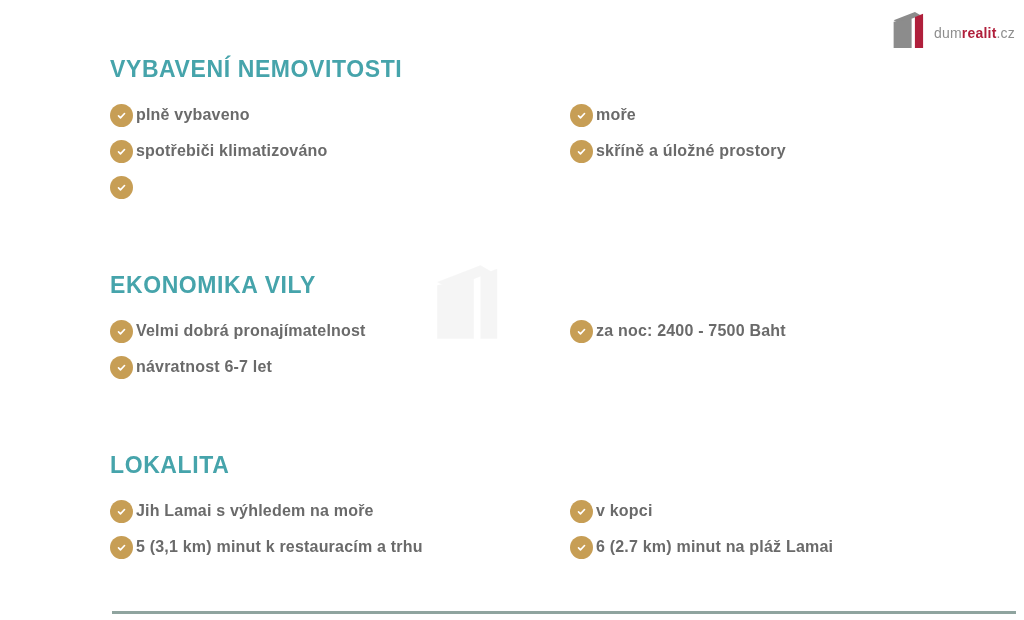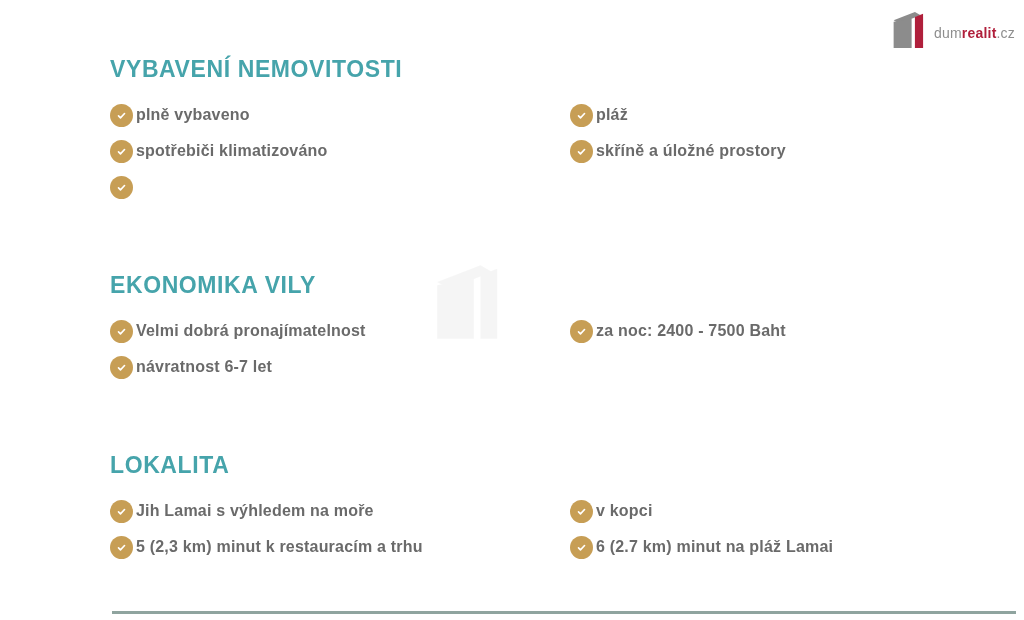--- a/index.html
+++ b/index.html
@@ -121,21 +121,21 @@
             </svg>
           </span>
         <span class="item-text">plně vybaveno</span>
       </div>
       <div class="item">
         <span class="check">
             <svg viewBox="0 0 24 24">
               <path d="M6.5 12.8l3.6 3.6L17.6 8.4" stroke="#fff" stroke-width="3" fill="none" stroke-linecap="round" stroke-linejoin="round"></path>
             </svg>
           </span>
-        <span class="item-text">pláž</span>
+        <span class="item-text">moře</span>
       </div>
       <div class="item">
         <span class="check">
             <svg viewBox="0 0 24 24">
               <path d="M6.5 12.8l3.6 3.6L17.6 8.4" stroke="#fff" stroke-width="3" fill="none" stroke-linecap="round" stroke-linejoin="round"></path>
             </svg>
           </span>
         <span class="item-text">spotřebiči klimatizováno</span>
       </div>
       <div class="item">
@@ -208,21 +208,21 @@
             </svg>
           </span>
         <span class="item-text">v kopci</span>
       </div>
       <div class="item">
         <span class="check">
             <svg viewBox="0 0 24 24">
               <path d="M6.5 12.8l3.6 3.6L17.6 8.4" stroke="#fff" stroke-width="3" fill="none" stroke-linecap="round" stroke-linejoin="round"></path>
             </svg>
           </span>
-        <span class="item-text">5 (2,3 km) minut k restauracím a trhu</span>
+        <span class="item-text">5 (3,1 km) minut k restauracím a trhu</span>
       </div>
       <div class="item">
         <span class="check">
             <svg viewBox="0 0 24 24">
               <path d="M6.5 12.8l3.6 3.6L17.6 8.4" stroke="#fff" stroke-width="3" fill="none" stroke-linecap="round" stroke-linejoin="round"></path>
             </svg>
           </span>
         <span class="item-text">6 (2.7 km) minut na pláž Lamai</span>
       </div>
     </div>

